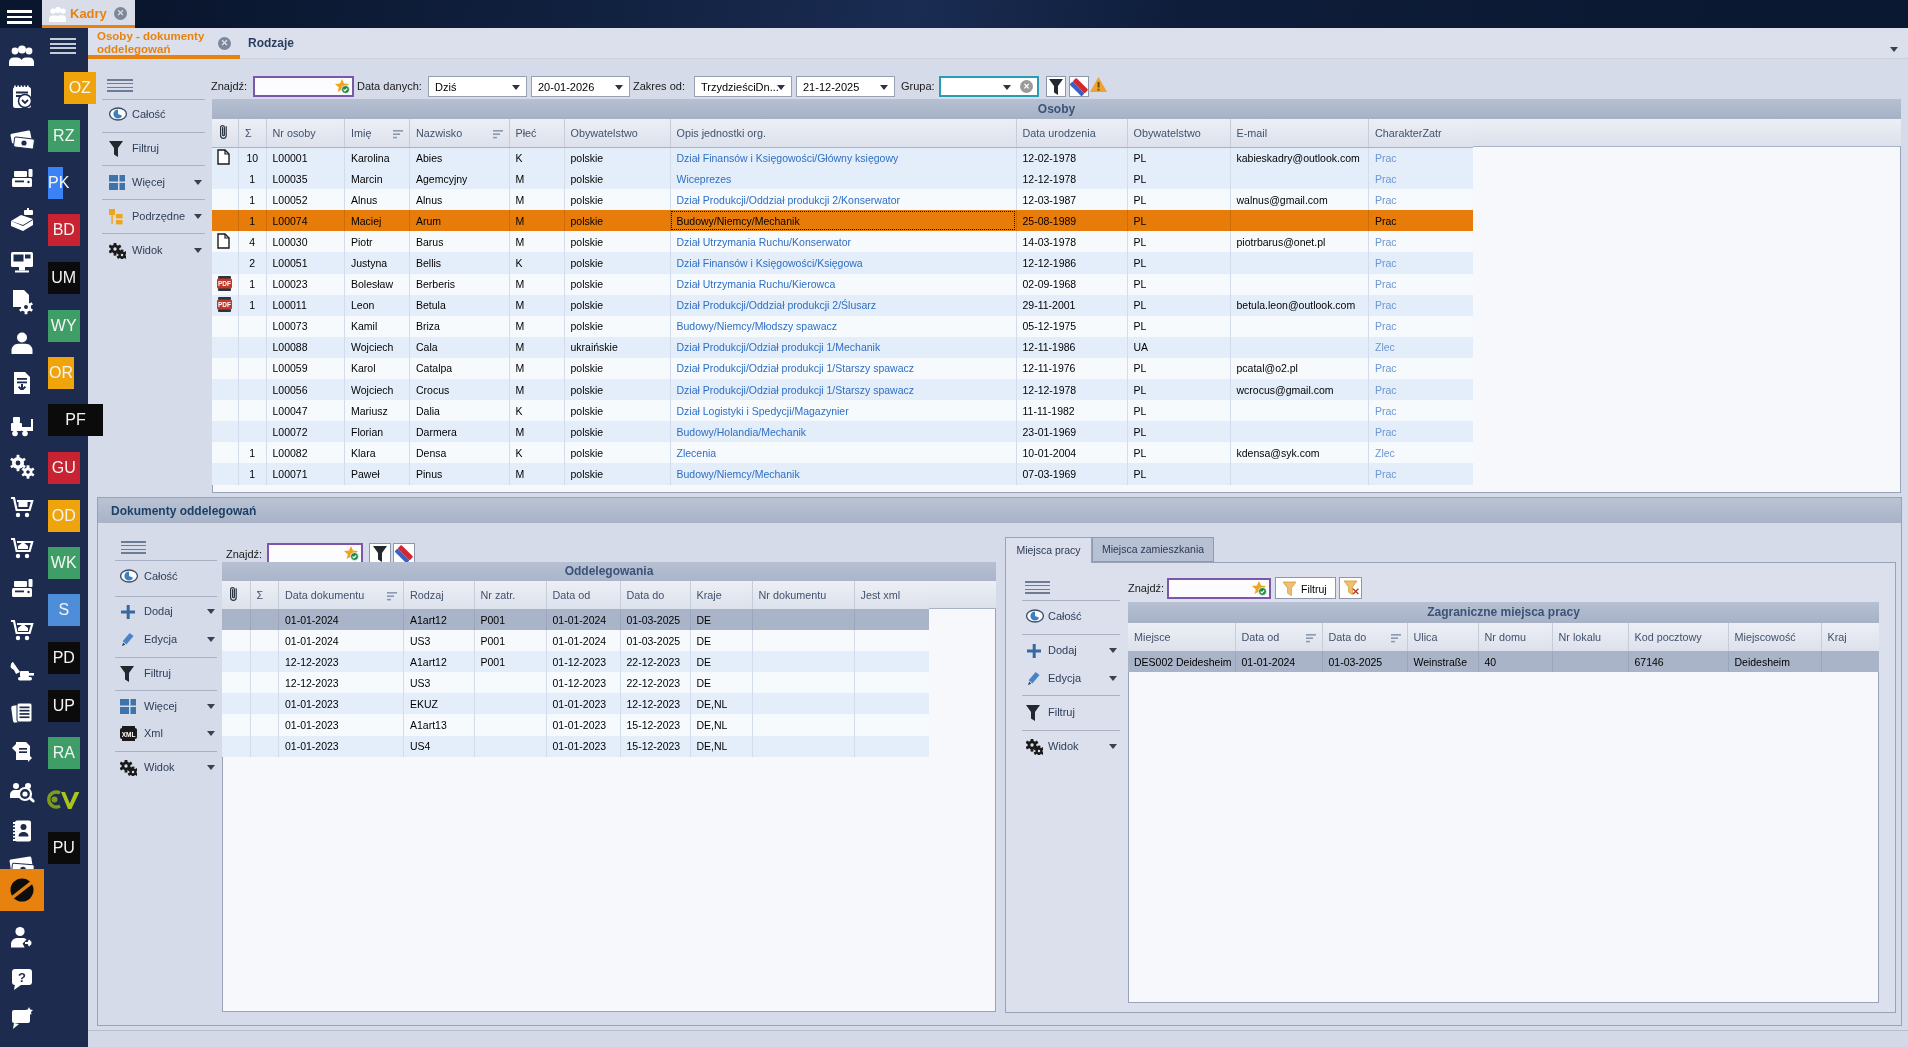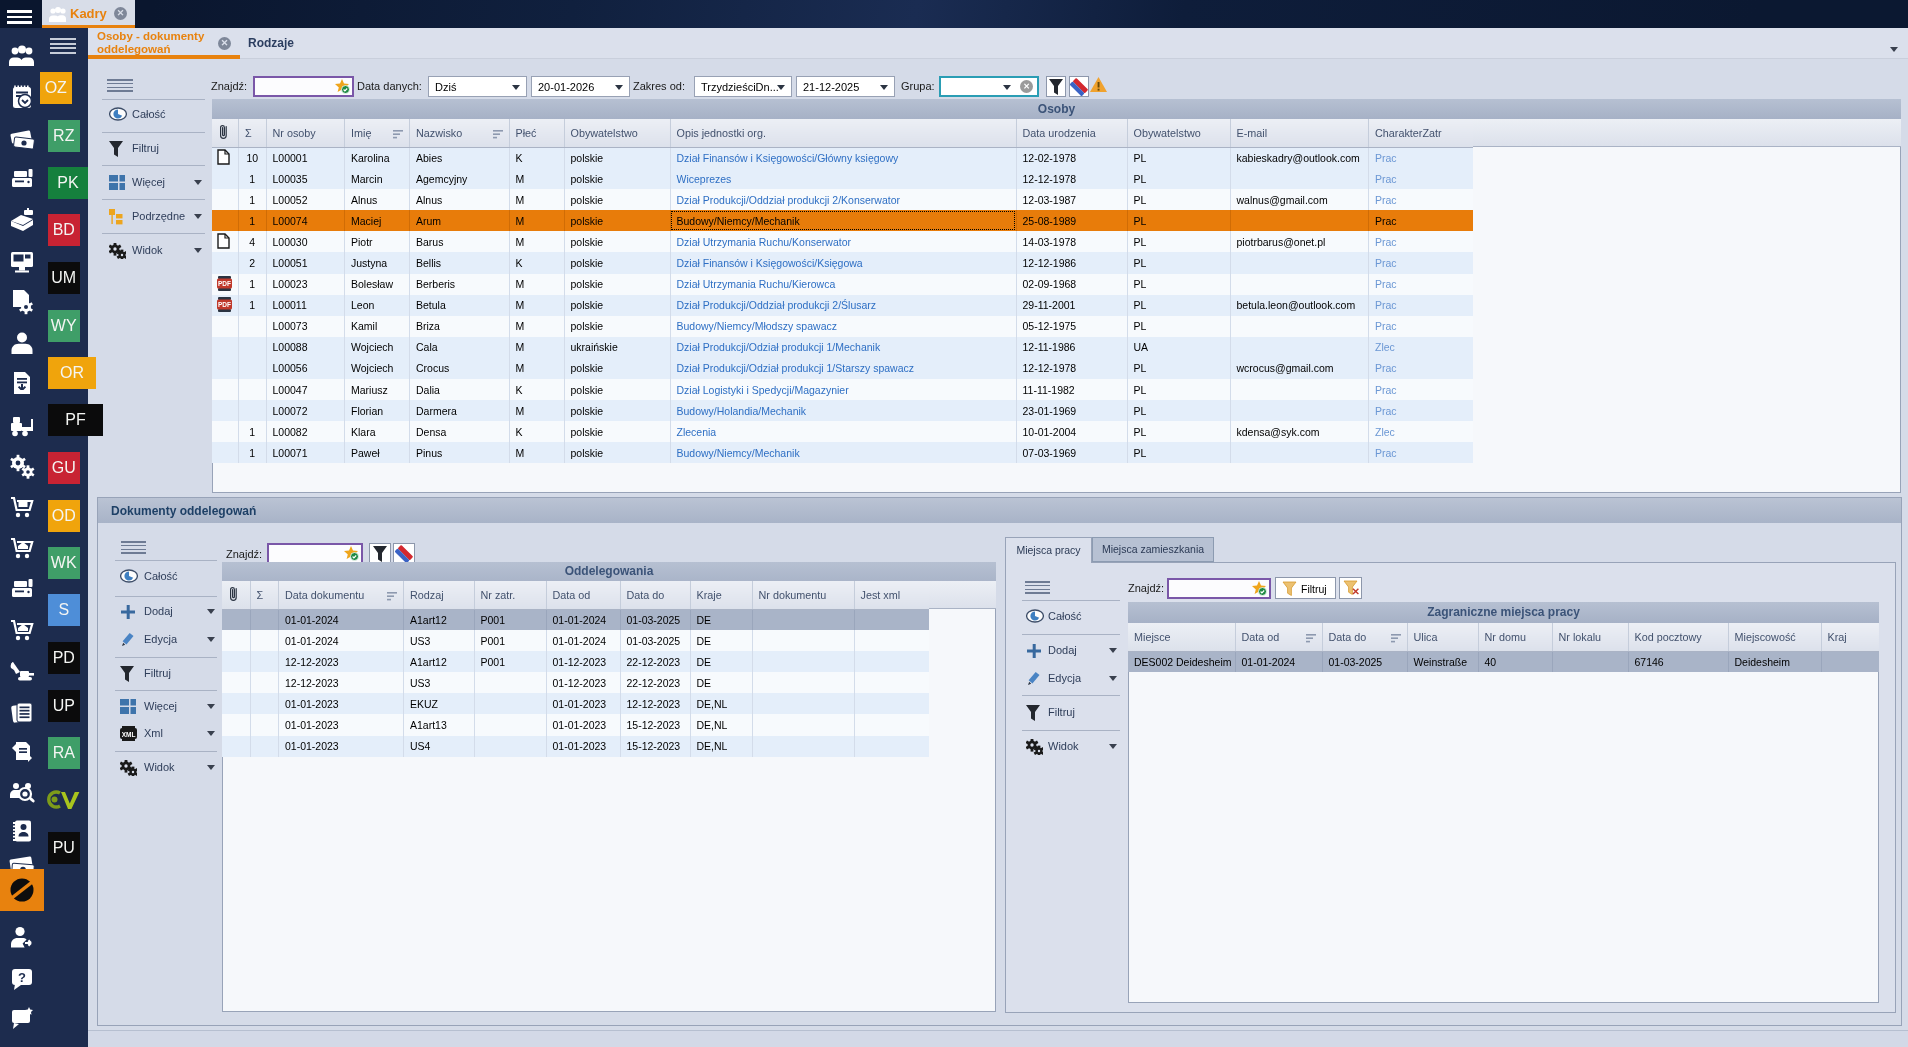--- a/index.html
+++ b/index.html
@@ -219,27 +219,27 @@
 <div class="abs" style="left:8px;top:965px;width:28px;height:28px;"><svg width="28" height="28" viewBox="0 0 28 28" style="">
       <rect x="4" y="4" width="20" height="16" rx="3" fill="#fff"></rect>
       <path d="M7 19l-1 6 7-5z" fill="#fff"></path>
       <text x="14" y="16.5" font-size="13" font-weight="bold" fill="#1d2c4e" text-anchor="middle" font-family="Liberation Sans">?</text>
     </svg></div>
 <div class="abs" style="left:8px;top:1004px;width:28px;height:28px;"><svg width="28" height="28" viewBox="0 0 28 28" style="">
       <rect x="4" y="6" width="18" height="13" rx="2" fill="#fff"></rect>
       <path d="M6 19l-1 6 6-5z" fill="#fff"></path>
       <path d="M21 3l1.2 2.6 2.8.4-2 2 .5 2.8-2.5-1.3-2.5 1.3.5-2.8-2-2 2.8-.4z" fill="#fff"></path>
     </svg></div>
-<div class="abs tbtn" style="left:40px;top:72px;width:31.5px;height:31.5px;background:#f0a40c">OZ</div>
+<div class="abs tbtn" style="left:64px;top:72px;width:31.5px;height:31.5px;background:#f0a40c">OZ</div>
 <div class="abs tbtn" style="left:48px;top:120px;width:31.5px;height:31.5px;background:#3f9e68">RZ</div>
-<div class="abs tbtn" style="left:48px;top:167px;width:40px;height:31.5px;background:#15803d">PK</div>
+<div class="abs tbtn" style="left:48px;top:167px;width:15px;height:31.5px;background:#3b82f6">PK</div>
 <div class="abs tbtn" style="left:48px;top:214px;width:31.5px;height:31.5px;background:#c82333">BD</div>
 <div class="abs tbtn" style="left:48px;top:262px;width:31.5px;height:31.5px;background:#0b0b0c">UM</div>
 <div class="abs tbtn" style="left:48px;top:310px;width:31.5px;height:31.5px;background:#3f9e68">WY</div>
-<div class="abs tbtn" style="left:48px;top:357px;width:48px;height:31.5px;background:#f0a40c">OR</div>
+<div class="abs tbtn" style="left:48px;top:357px;width:26px;height:31.5px;background:#f0a40c">OR</div>
 <div class="abs tbtn" style="left:48px;top:404px;width:55px;height:31.5px;background:#0b0b0c">PF</div>
 <div class="abs tbtn" style="left:48px;top:452px;width:31.5px;height:31.5px;background:#c82333">GU</div>
 <div class="abs tbtn" style="left:48px;top:500px;width:31.5px;height:31.5px;background:#f0a40c">OD</div>
 <div class="abs tbtn" style="left:48px;top:547px;width:31.5px;height:31.5px;background:#3f9e68">WK</div>
 <div class="abs tbtn" style="left:48px;top:594px;width:31.5px;height:31.5px;background:#4e8ed8">S</div>
 <div class="abs tbtn" style="left:48px;top:642px;width:31.5px;height:31.5px;background:#0b0b0c">PD</div>
 <div class="abs tbtn" style="left:48px;top:690px;width:31.5px;height:31.5px;background:#0b0b0c">UP</div>
 <div class="abs tbtn" style="left:48px;top:737px;width:31.5px;height:31.5px;background:#3f9e68">RA</div>
 <div class="abs" style="left:46px;top:785px;width:36px;height:30px;"><svg width="36" height="30" viewBox="0 0 36 30" style="">
       <path d="M14 8 A7.5 7.5 0 1 0 14 21" fill="none" stroke="#7d9c1a" stroke-width="3.4"></path>
@@ -561,20 +561,34 @@
           <td>Wojciech</td>
           <td>Cala</td>
           <td>M</td>
           <td>ukraińskie</td>
           <td class="lnk" style="">Dział Produkcji/Odział produkcji 1/Mechanik</td>
           <td>12-11-1986</td>
           <td>UA</td>
           <td></td>
           <td class="lnk2">Zlec</td>
         </tr>
+        <tr class="b">
+          <td style="padding-left:5px"></td>
+          <td style="text-align:center;padding:0"></td>
+          <td>L00059</td>
+          <td>Karol</td>
+          <td>Catalpa</td>
+          <td>M</td>
+          <td>polskie</td>
+          <td class="lnk" style="">Dział Produkcji/Odział produkcji 1/Starszy spawacz</td>
+          <td>12-11-1976</td>
+          <td>PL</td>
+          <td>pcatal@o2.pl</td>
+          <td class="lnk2">Prac</td>
+        </tr>
         <tr class="a">
           <td style="padding-left:5px"></td>
           <td style="text-align:center;padding:0"></td>
           <td>L00056</td>
           <td>Wojciech</td>
           <td>Crocus</td>
           <td>M</td>
           <td>polskie</td>
           <td class="lnk" style="">Dział Produkcji/Odział produkcji 1/Starszy spawacz</td>
           <td>12-12-1978</td>

